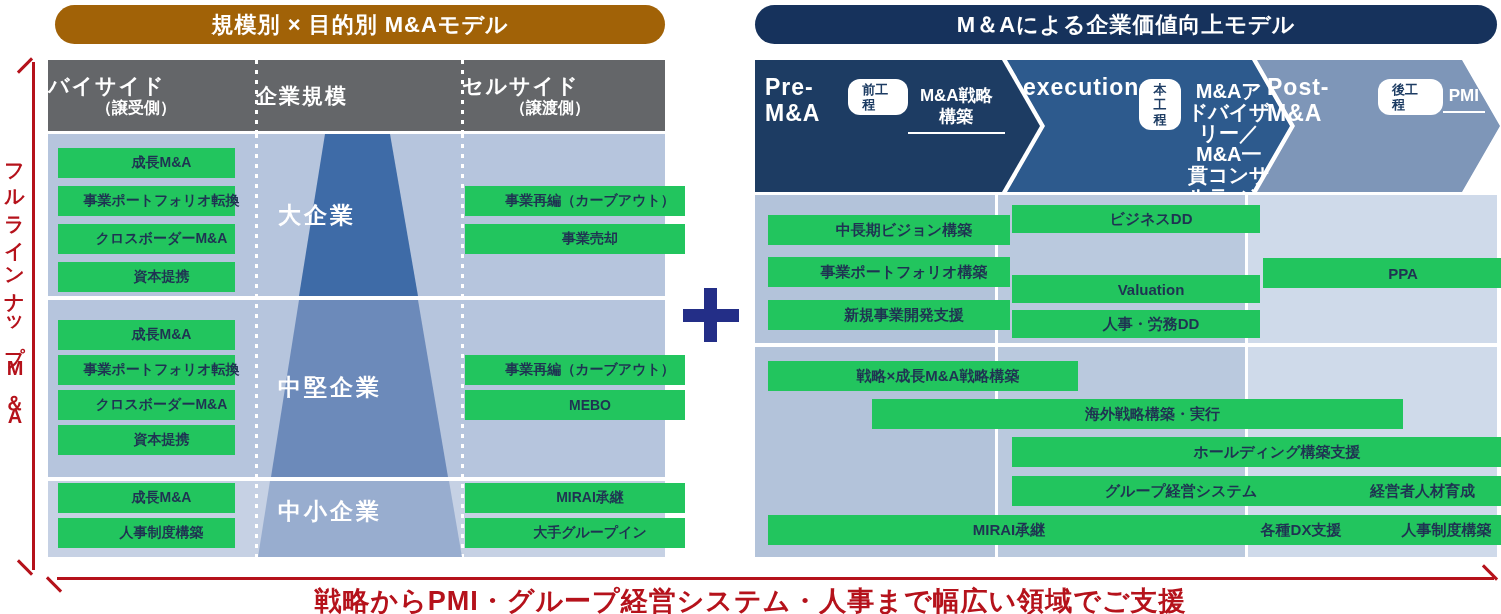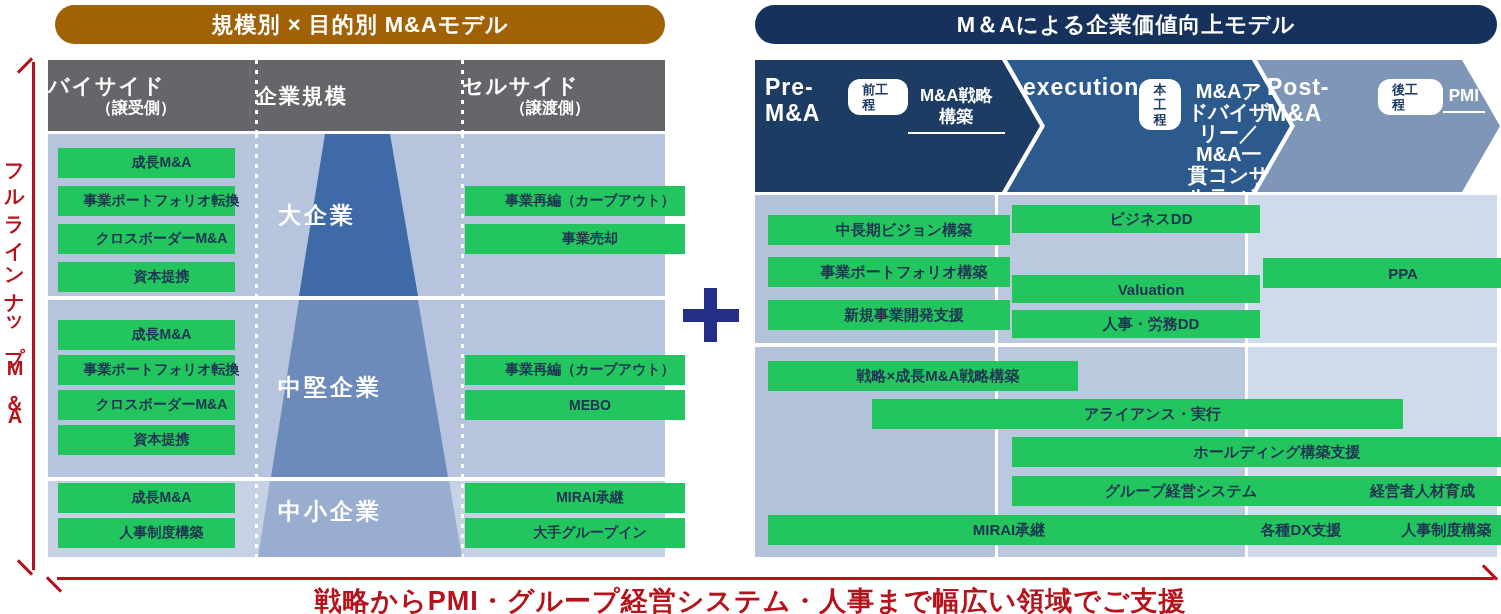--- a/index.html
+++ b/index.html
@@ -134,21 +134,21 @@
     <div class="wbox" style="left:13px;top:62px;width:212px;height:30px;">事業ポートフォリオ構築</div>
     <div class="wbox" style="left:13px;top:105px;width:212px;height:30px;">新規事業開発支援</div>
 
     <div class="wbox" style="left:257px;top:10px;width:218px;height:28px;">ビジネスDD</div>
     <div class="wbox" style="left:257px;top:80px;width:218px;height:28px;">Valuation</div>
     <div class="wbox" style="left:257px;top:115px;width:218px;height:28px;">人事・労務DD</div>
 
     <div class="wbox" style="left:508px;top:63px;width:220px;height:30px;">PPA</div>
 
     <div class="wbox" style="left:13px;top:166px;width:280px;height:30px;">戦略×成長M&amp;A戦略構築</div>
-    <div class="wbox" style="left:117px;top:204px;width:501px;height:30px;">アライアンス・実行</div>
+    <div class="wbox" style="left:117px;top:204px;width:501px;height:30px;">海外戦略構築・実行</div>
     <div class="wbox" style="left:257px;top:242px;width:470px;height:30px;">ホールディング構築支援</div>
     <div class="wbox" style="left:257px;top:281px;width:278px;height:30px;">グループ経営システム</div>
     <div class="wbox" style="left:547px;top:281px;width:181px;height:30px;">経営者人材育成</div>
     <div class="wbox" style="left:13px;top:320px;width:422px;height:30px;">MIRAI承継</div>
     <div class="wbox" style="left:450px;top:320px;width:132px;height:30px;">各種DX支援</div>
     <div class="wbox" style="left:595px;top:320px;width:133px;height:30px;">人事制度構築</div>
   </div>
 
   <div class="abs" style="left:0;top:560px;width:1501px;height:54px;">
     <div class="abs" style="left:57px;top:17px;width:1437px;height:3px;background:#b5121b;"></div>

